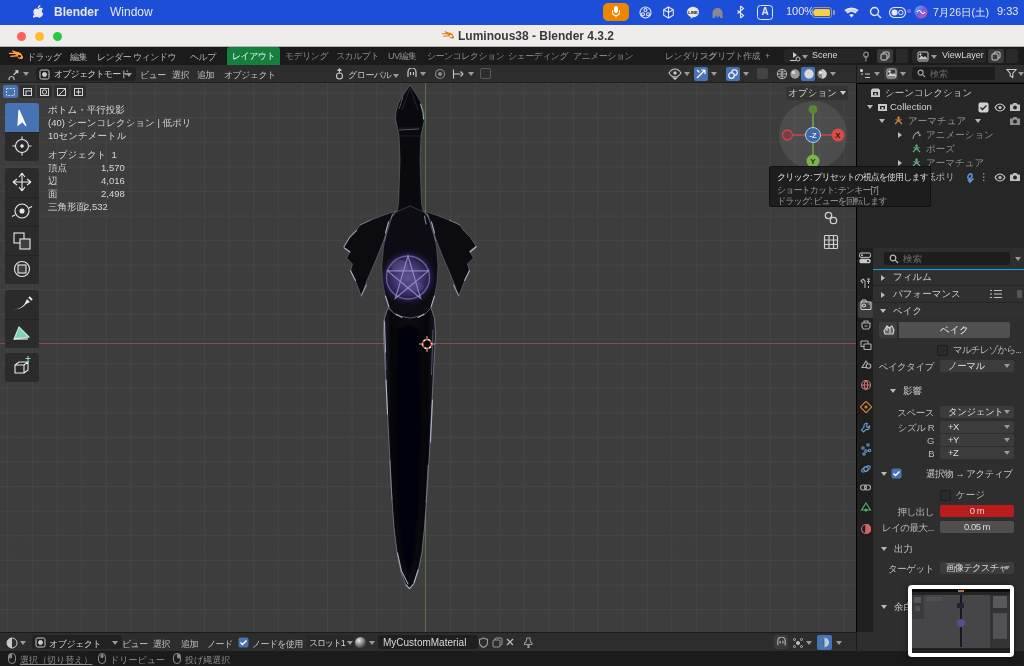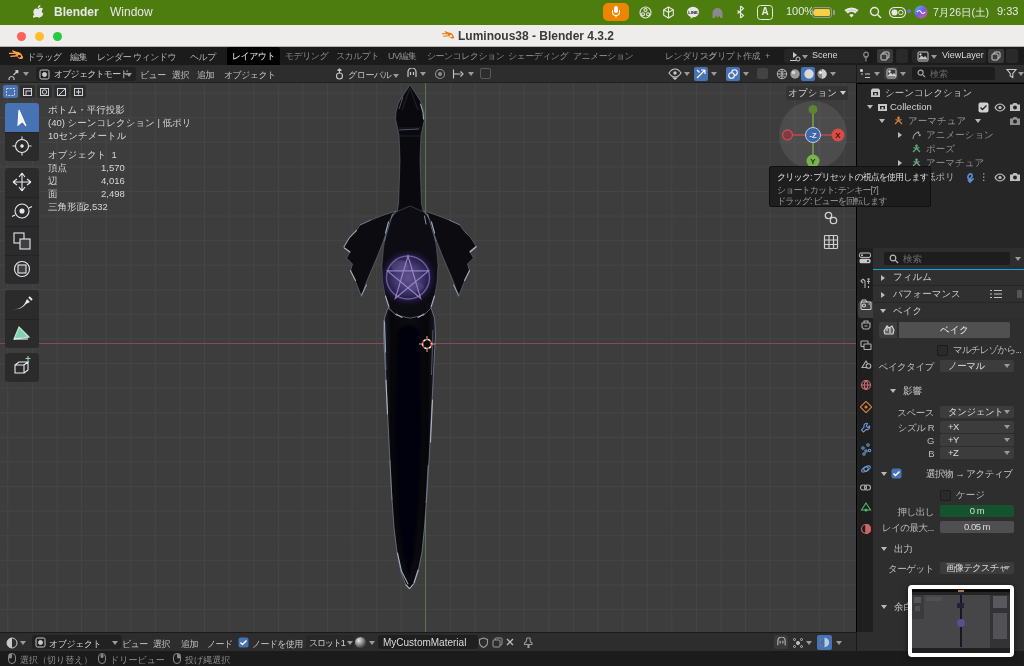--- a/index.html
+++ b/index.html
@@ -1,32 +1,32 @@
 <!DOCTYPE html>
 <html><head>
 <meta charset="utf-8">
 <style>
   * { margin:0; padding:0; box-sizing:border-box; }
   html,body { width:1024px; height:666px; overflow:hidden; background:#000; }
   body { font-family:"Liberation Sans", sans-serif; position:relative; }
   .abs { position:absolute; }
 
   
-  #menubar { left:0; top:0; width:1024px; height:33px; background:#4d7c0f; color:#e8e8e8; }
+  #menubar { left:0; top:0; width:1024px; height:33px; background:#1d4ed8; color:#e8e8e8; }
   #menubar .t { position:absolute; top:5px; font-size:12px; }
 
   
   #titlebar { left:0; top:25px; width:1024px; height:22px; background:#efedec; border-bottom:1px solid #b6b4b2; }
   .tl { position:absolute; top:7px; width:9px; height:9px; border-radius:50%; }
 
   
   #topbar { left:0; top:47px; width:1024px; height:18px; background:#1b1b1b; color:#b6b6b6; font-size:9px; letter-spacing:-0.6px; white-space:nowrap;}
   #topbar .m { position:absolute; top:4px; }
   .tab { position:absolute; top:0; height:18px; line-height:18px; padding:0 5px; color:#8f8f8f; }
-  .tab.on { background:#000000; color:#f0f0f0; border-radius:3px 3px 0 0; }
+  .tab.on { background:#15803d; color:#f0f0f0; border-radius:3px 3px 0 0; }
 
   
   #hdr { left:0; top:65px; width:856px; height:18px; background:#2d2d2d; color:#c4c4c4; font-size:9px; letter-spacing:-0.6px; border-bottom:1px solid #1f1f1f;}
   #ohdr { left:856px; top:65px; width:168px; height:18px; background:#2d2d2d; border-bottom:1px solid #1f1f1f; border-left:1px solid #1a1a1a;}
   #hdr .m { position:absolute; top:4px; }
 
   
   #vp { left:0; top:83px; width:856px; height:549px; background:#3d3d3d; overflow:hidden;
     background-image:
       linear-gradient(#454545 1px, transparent 1px),
@@ -636,21 +636,21 @@
     <svg class="abs" style="left:34px;top:1px" width="11" height="11" viewBox="0 0 11 11">
         <rect x="0.5" y="0.5" width="10" height="10" rx="2" fill="#4772b3"></rect>
         <path d="M2.5 5.5l2 2 4-4" stroke="#fff" stroke-width="1.5" fill="none"></path>
       </svg>
     <span style="position:absolute;left:49px;color:#c8c8c8;letter-spacing:-0.5px;margin-left:20px;">選択物 → アクティブ</span>
   </div>
   <div class="abs" style="left:83px;top:242px;width:11px;height:11px;background:#2a2a2a;border:1px solid #1c1c1c;border-radius:2px;"></div>
   <div class="abs" style="left:99px;top:241px;color:#bdbdbd;">ケージ</div>
   <div class="prow" style="top:257px;">
       <span class="plabel">押し出し</span>
-      <div class="pwidget" style="background:#14532d;text-align:center;">0 m</div>
+      <div class="pwidget" style="background:#b91c1c;text-align:center;">0 m</div>
     </div>
   <div class="prow" style="top:273px;">
       <span class="plabel">レイの最大...</span>
       <div class="pwidget" style="background:#4f4f4f;text-align:center;">0.05 m</div>
     </div>
 
   <div class="prow" style="top:294px;">
       <span class="cd" style="left:24px;top:4.5px;"></span>
       <span style="position:absolute;left:37px;color:#c8c8c8;">出力</span>
     </div>
@@ -802,21 +802,21 @@
     </svg>
   <span class="caret" style="position:absolute;left:836px;top:8px;"></span>
 </div>
 <div class="abs" id="bprops"></div>
 
 <div class="abs" id="status">
   <svg class="abs" style="left:8px;top:2px" width="8" height="11" viewBox="0 0 8 11">
       <rect x="0.5" y="0.5" width="7" height="10" rx="3.5" fill="none" stroke="#8a8a8a"></rect>
       <rect x="0.5" y="0.5" width="3.5" height="5" rx="1.5" fill="#8a8a8a"></rect>
     </svg>
-  <div class="abs" style="left:20px;top:3px;">選択（切り替え）</div>
+  <div class="abs" style="left:20px;top:3px;text-decoration:underline;">選択（切り替え）</div>
   <svg class="abs" style="left:98px;top:2px" width="8" height="11" viewBox="0 0 8 11">
       <rect x="0.5" y="0.5" width="7" height="10" rx="3.5" fill="none" stroke="#8a8a8a"></rect>
       <rect x="2.5" y="1" width="3" height="4" rx="1.5" fill="#8a8a8a"></rect>
     </svg>
   <div class="abs" style="left:110px;top:3px;">ドリービュー</div>
   <svg class="abs" style="left:173px;top:2px" width="8" height="11" viewBox="0 0 8 11">
       <rect x="0.5" y="0.5" width="7" height="10" rx="3.5" fill="none" stroke="#8a8a8a"></rect>
       <rect x="4" y="0.5" width="3.5" height="5" rx="1.5" fill="#8a8a8a"></rect>
     </svg>
   <div class="abs" style="left:185px;top:3px;">投げ縄選択</div>

